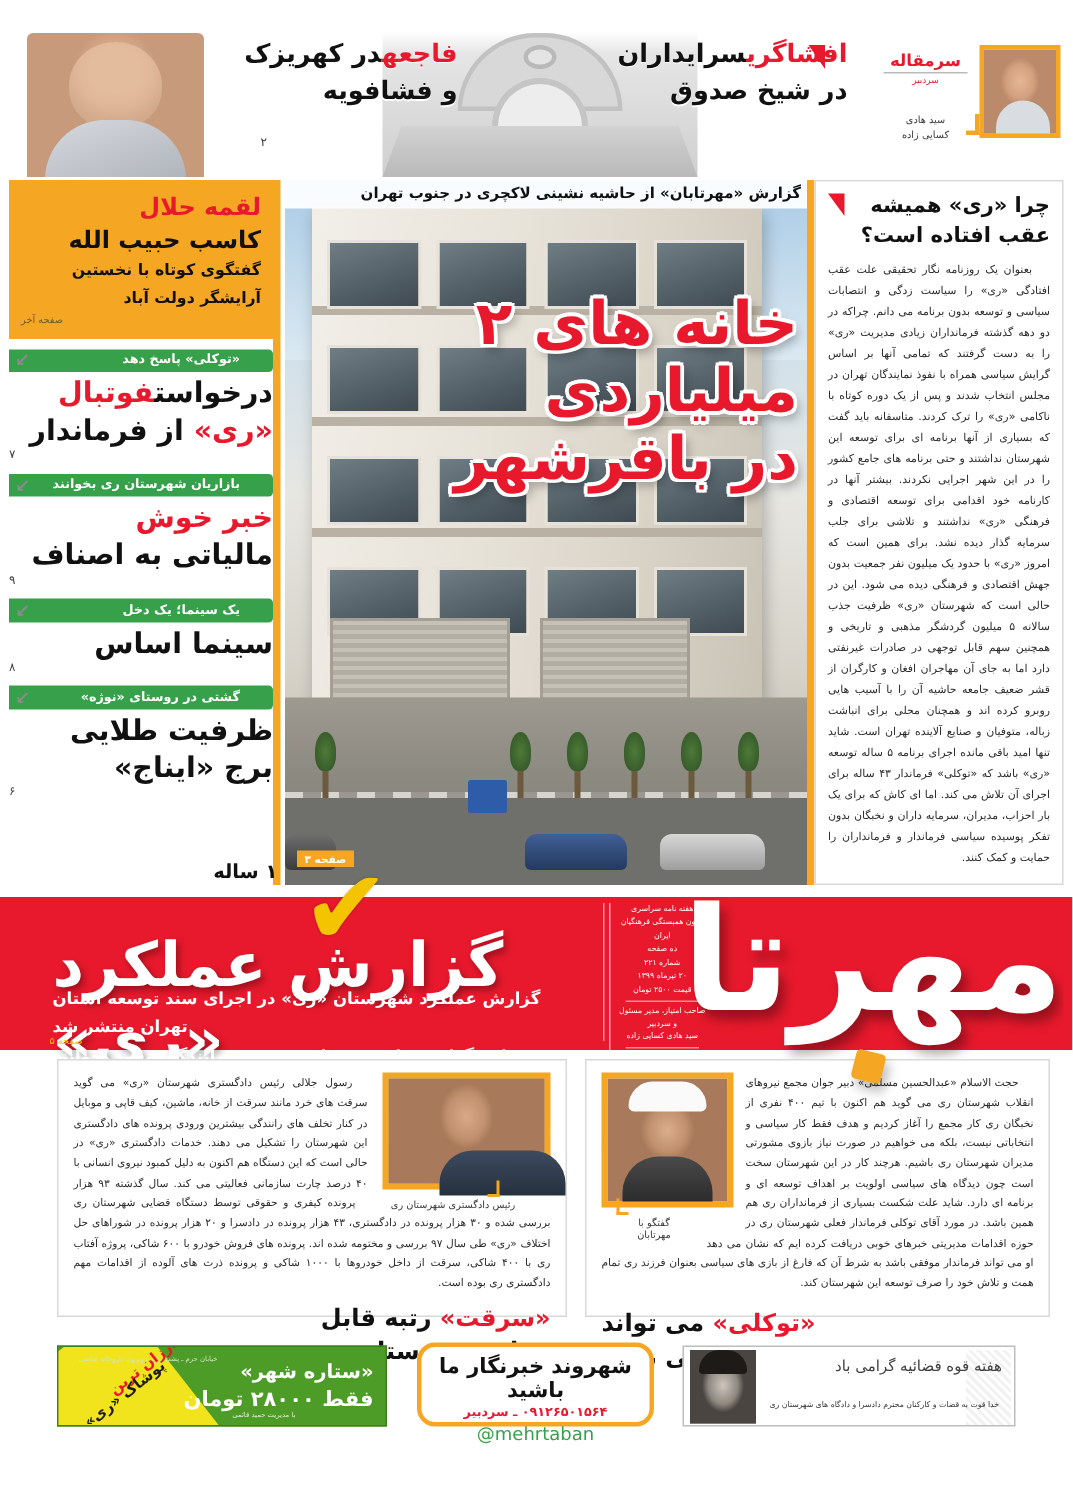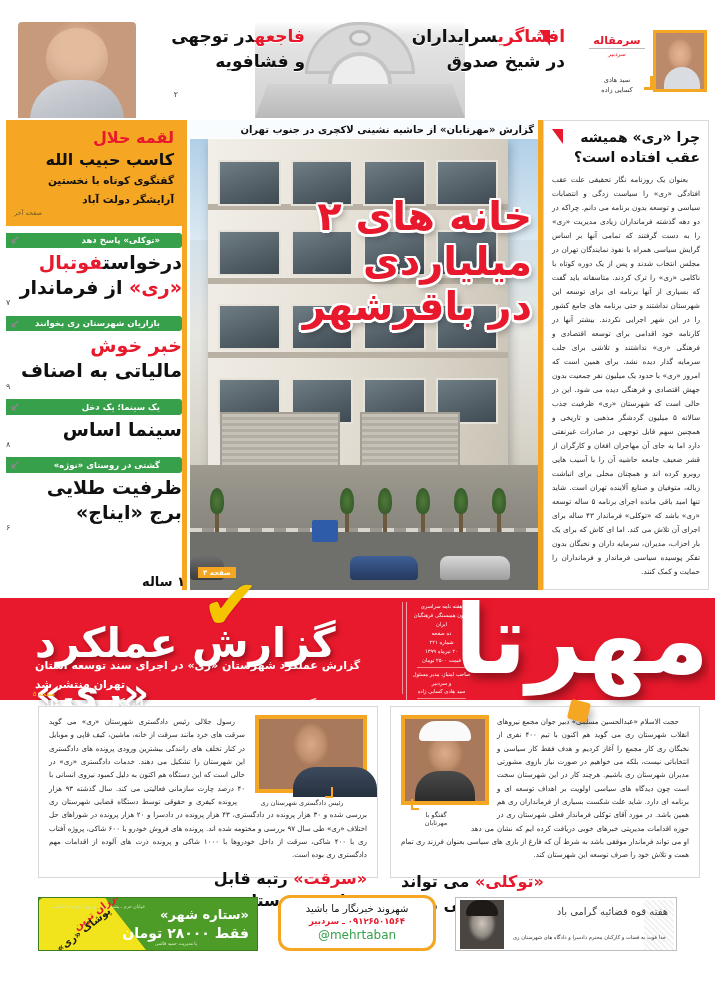--- a/index.html
+++ b/index.html
@@ -409,21 +409,21 @@
   .ad-green .ribbon-t2 {
     position:absolute; left:12px; top:26px; color:#1c1c1c; font-size:10px; font-weight:bold;
     transform: rotate(-38deg); z-index:3;
   }
 
   .ad-mid {
     position:absolute; left:278px; top:-2px; width:158px; height:56px;
     border:3px solid #f5a623; border-radius:12px; background:#fff;
     text-align:center; padding-top:5px;
   }
-  .ad-mid .l1 { font-size:10px; font-weight:normal; color:#111; }
+  .ad-mid .l1 { font-size:14px; font-weight:bold; color:#111; }
   .ad-mid .l2 { font-size:8.5px; font-weight:bold; color:#e8192c; margin-top:2px;}
   .ad-mid .l3 { font-size:12px; color:#37a04b; margin-top:2px; direction:ltr;}
 
   .ad-right {
     position:absolute; left:455px; top:0; width:222px; height:54px;
     border:1px solid #bdbdbd; background:#fff; overflow:hidden;
   }
   .ad-right .portrait {
     position:absolute; left:4px; top:2px; width:44px; height:49px;
     background: radial-gradient(ellipse 14px 18px at 50% 48%, #cfc5bc 0%, #8e8881 70%, #4a4541 100%),
@@ -461,21 +461,21 @@
 
     <div class="tb-headline right">
       <div>
         <span class="hl-red">افشاگری</span><span>سرایداران</span>
       </div>
       <div>در شیخ صدوق</div>
     </div>
 
     <div class="tb-headline left">
       <div>
-        <span class="hl-red">فاجعه</span><span>در توجهی</span>
+        <span class="hl-red">فاجعه</span><span>در کهریزک</span>
       </div>
       <div>و فشافویه</div>
     </div>
 
     <div class="tb-pagenum" style="right:537px; top:90px;">۲</div>
 
     <div class="red-flag"></div>
 
     <div class="edit-corner">
       <div class="edit-photo"></div>

